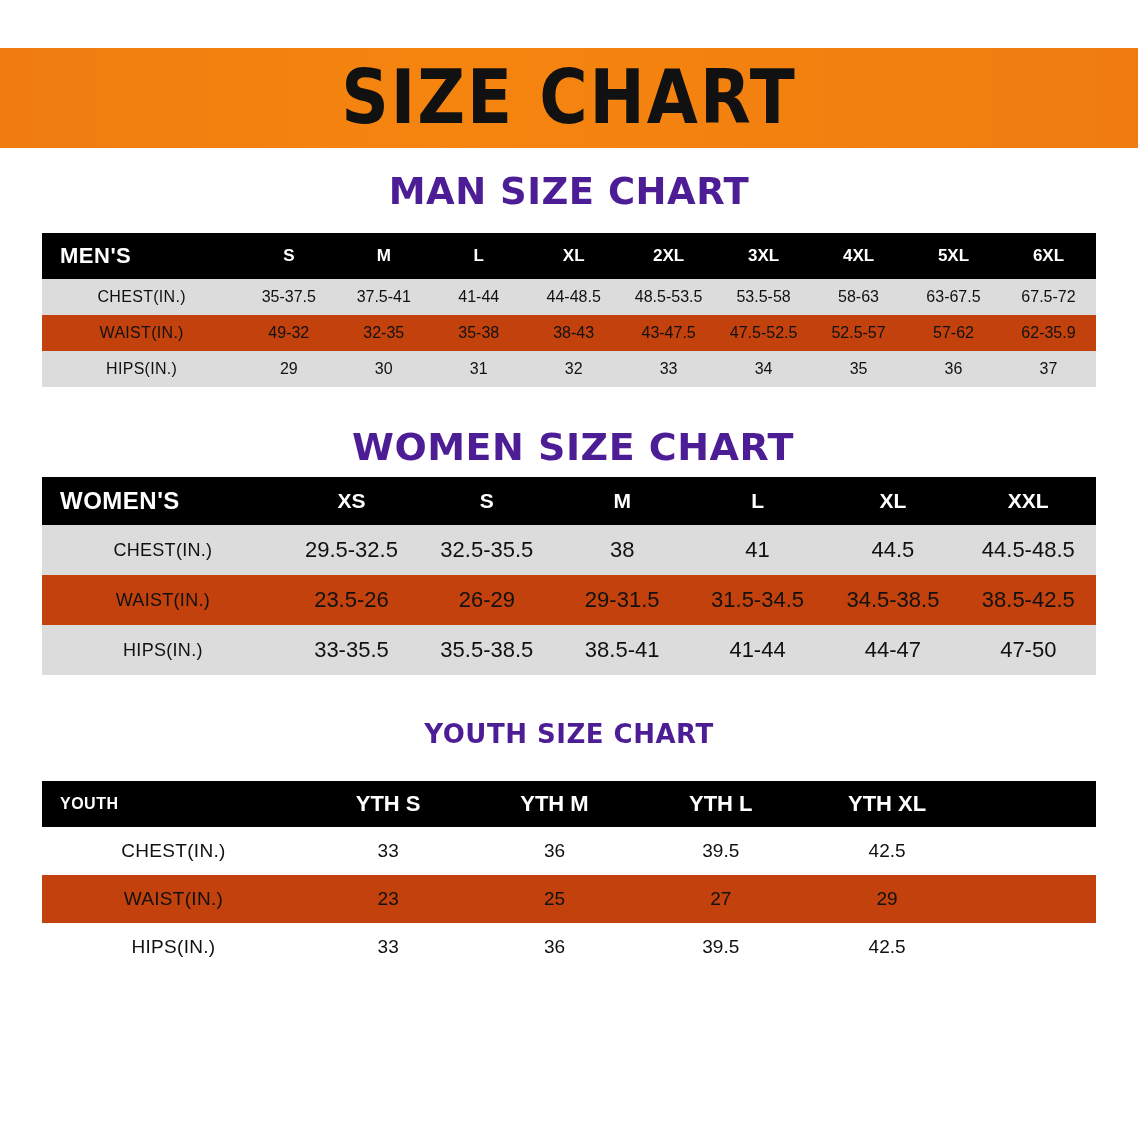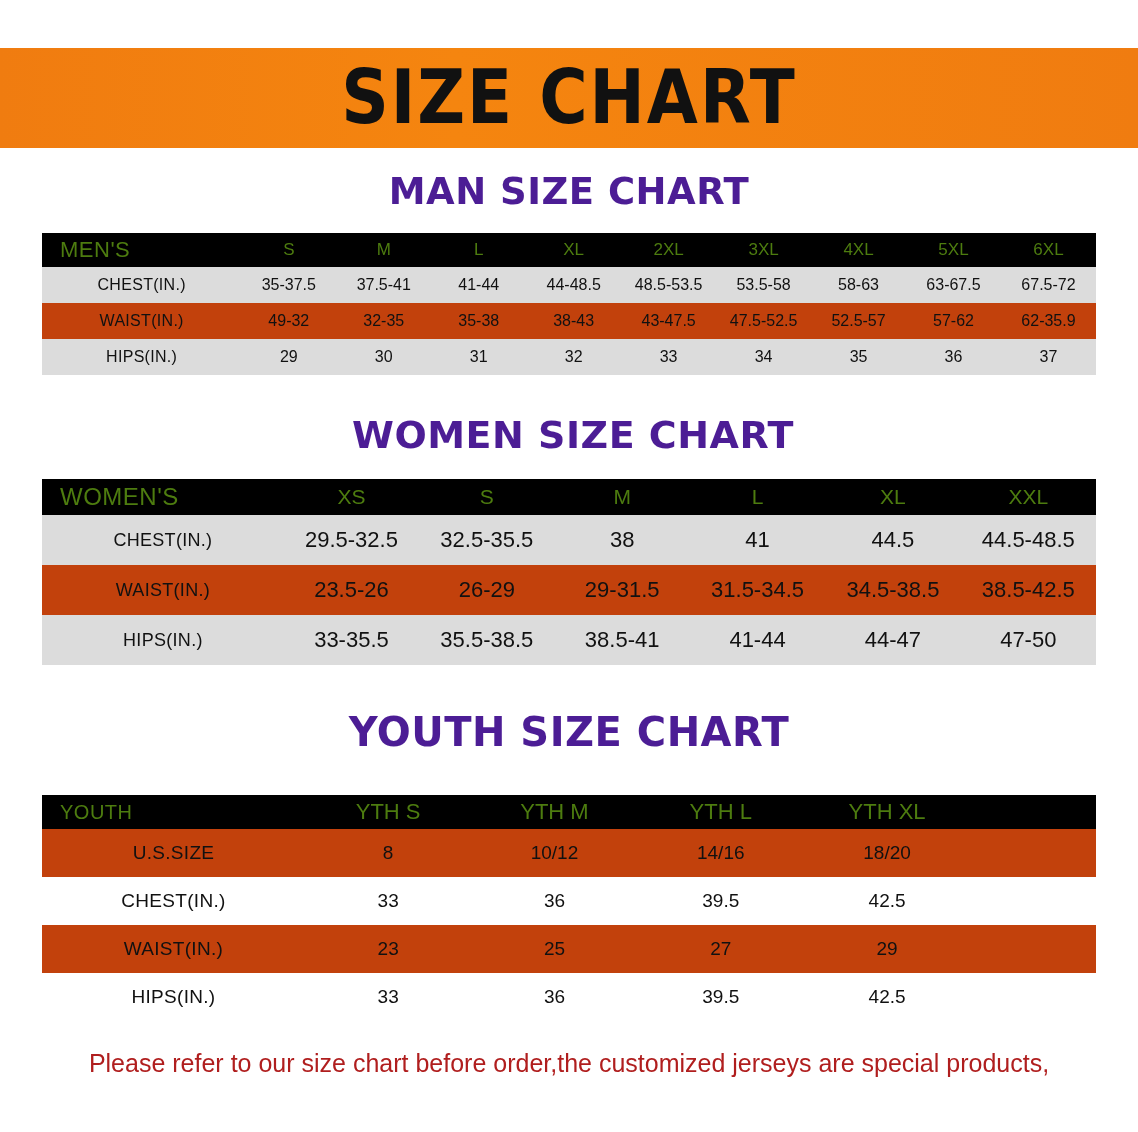--- a/index.html
+++ b/index.html
@@ -41,22 +41,22 @@
   .section-heading {
     text-align: center;
     font-family: "DejaVu Sans", sans-serif;
     font-weight: 700;
     font-size: 37px;
     letter-spacing: 0.5px;
     color: #4c1d95;
     margin: 0;
   }
   .sec-man-h   { margin-top: 22px; margin-bottom: 20px; }
-  .sec-women-h { margin-top: 38px; margin-bottom: 22px; font-size: 38px; padding-left: 8px; }
-  .sec-youth-h { margin-top: 44px; margin-bottom: 40px; font-size: 40px; }
+  .sec-women-h { margin-top: 38px; margin-bottom: 8px; font-size: 38px; padding-left: 8px; }
+  .sec-youth-h { margin-top: 44px; margin-bottom: 32px; font-size: 26px; }
 
   
   .table-wrap {
     margin: 0 42px;
   }
   table.size-table {
     width: 100%;
     border-collapse: collapse;
     table-layout: fixed;
   }
@@ -65,23 +65,23 @@
     text-align: center;
     font-family: "Liberation Sans", sans-serif;
     color: #111111;
     border: none;
   }
   
   table.size-table thead tr {
     background: #000000;
   }
   table.size-table thead th {
-    color: #4d7c0f;
-    font-weight: 400;
-    padding: 4px 2px;
+    color: #ffffff;
+    font-weight: 700;
+    padding: 10px 2px;
   }
   .hdr-label {
     text-align: left !important;
     padding-left: 18px !important;
     letter-spacing: 0.5px;
   }
   
   .row-label {
     text-align: right;
     padding-right: 14px;
@@ -99,21 +99,21 @@
   .men-table td.row-label { font-size: 16px; letter-spacing: 0.3px; }
 
   
   .women-table thead th { font-size: 21px; }
   .women-table thead th.hdr-label { font-size: 24px; }
   .women-table td { font-size: 22px; padding: 12px 2px; }
   .women-table td.row-label { font-size: 18px; letter-spacing: 0.3px; }
 
   
   .youth-table thead th { font-size: 22px; }
-  .youth-table thead th.hdr-label { font-size: 20px; }
+  .youth-table thead th.hdr-label { font-size: 16px; }
   .youth-table td { font-size: 19px; padding: 13px 2px; }
   .youth-table td.row-label { font-size: 19px; letter-spacing: 0.3px; }
 
   
   .note {
     margin: 26px 40px 0 40px;
     text-align: center;
     color: #b01e1e;
     font-family: "Liberation Sans", sans-serif;
     font-size: 25px;
@@ -239,28 +239,20 @@
       <tr>
         <th class="hdr-label" style="width:24%">YOUTH</th>
         <th style="width:16%">YTH S</th>
         <th style="width:16%">YTH M</th>
         <th style="width:16%">YTH L</th>
         <th style="width:16%">YTH XL</th>
         <th style="width:12%"></th>
       </tr>
     </thead>
     <tbody>
-      <tr class="band-light">
-        <td class="row-label">U.S.SIZE</td>
-        <td>8</td>
-        <td>10/12</td>
-        <td>14/16</td>
-        <td>18/20</td>
-        <td></td>
-      </tr>
       <tr class="band-white">
         <td class="row-label">CHEST(IN.)</td>
         <td>33</td>
         <td>36</td>
         <td>39.5</td>
         <td>42.5</td>
         <td></td>
       </tr>
       <tr class="band-light">
         <td class="row-label">WAIST(IN.)</td>
@@ -276,14 +268,13 @@
         <td>36</td>
         <td>39.5</td>
         <td>42.5</td>
         <td></td>
       </tr>
     </tbody>
   </table>
 </div>
 
 <div class="note">
-  <div>Please refer to our size chart before order,the customized jerseys are special products,</div>
 </div>
 
 </body></html>

